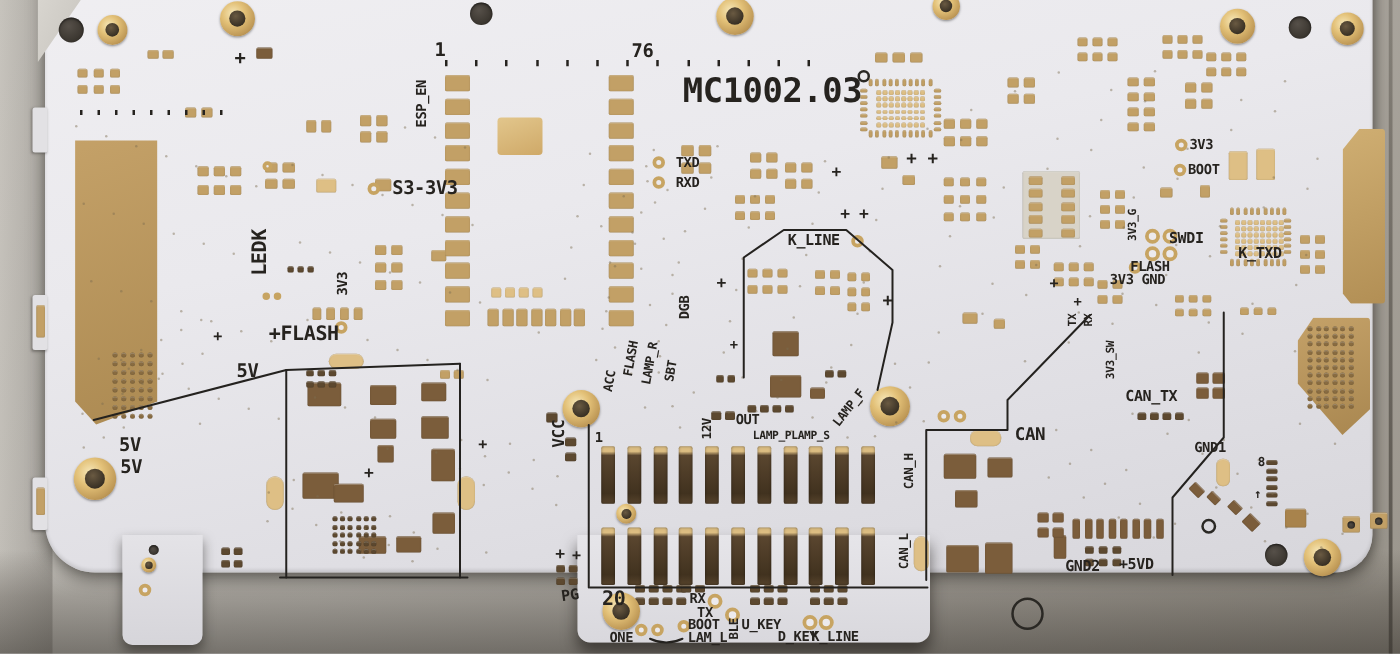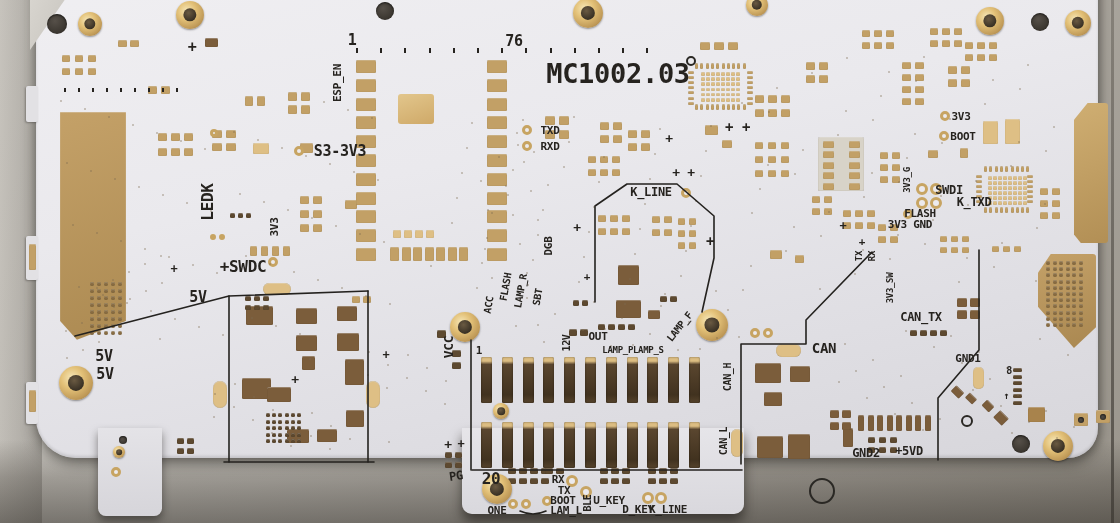--- a/index.html
+++ b/index.html
@@ -1083,21 +1083,21 @@
   <div class="abs" id="text-layer" style="left:0;top:0;width:1120px;height:523px;">
       <span class="silk" style="left: 352px; top: 40px; font-size: 15px; transform: translate(-50%, -50%);">1</span>
       <span class="silk" style="left: 514px; top: 41px; font-size: 15px; transform: translate(-50%, -50%);">76</span>
       <span class="silk" style="left: 337px; top: 83px; font-size: 11px; transform: translate(-50%, -50%) rotate(-90deg);">ESP_EN</span>
       <span class="silk" style="left: 618px; top: 73px; font-size: 27px; transform: translate(-50%, -50%);">MC1002.03</span>
       <span class="silk" style="left: 550px; top: 130px; font-size: 11px; transform: translate(-50%, -50%);">TXD</span>
       <span class="silk" style="left: 550px; top: 146px; font-size: 11px; transform: translate(-50%, -50%);">RXD</span>
       <span class="silk" style="left: 340px; top: 151px; font-size: 15px; transform: translate(-50%, -50%);">S3-3V3</span>
       <span class="silk" style="left: 208px; top: 202px; font-size: 16px; transform: translate(-50%, -50%) rotate(-90deg);">LEDK</span>
       <span class="silk" style="left: 274px; top: 227px; font-size: 11px; transform: translate(-50%, -50%) rotate(-90deg);">3V3</span>
-      <span class="silk" style="left: 243px; top: 267px; font-size: 16px; transform: translate(-50%, -50%);">+SWDC</span>
+      <span class="silk" style="left: 243px; top: 267px; font-size: 16px; transform: translate(-50%, -50%);">+FLASH</span>
       <span class="silk" style="left: 198px; top: 297px; font-size: 15px; transform: translate(-50%, -50%);">5V</span>
       <span class="silk" style="left: 104px; top: 356px; font-size: 15px; transform: translate(-50%, -50%);">5V</span>
       <span class="silk" style="left: 105px; top: 374px; font-size: 15px; transform: translate(-50%, -50%);">5V</span>
       <span class="silk" style="left: 651px; top: 192px; font-size: 12px; transform: translate(-50%, -50%);">K_LINE</span>
       <span class="silk" style="left: 548px; top: 246px; font-size: 11px; transform: translate(-50%, -50%) rotate(-90deg);">DGB</span>
       <span class="silk" style="left: 489px; top: 305px; font-size: 10px; transform: translate(-50%, -50%) rotate(-80deg);">ACC</span>
       <span class="silk" style="left: 506px; top: 287px; font-size: 10px; transform: translate(-50%, -50%) rotate(-80deg);">FLASH</span>
       <span class="silk" style="left: 521px; top: 291px; font-size: 10px; transform: translate(-50%, -50%) rotate(-80deg);">LAMP_R</span>
       <span class="silk" style="left: 538px; top: 297px; font-size: 10px; transform: translate(-50%, -50%) rotate(-80deg);">SBT</span>
       <span class="silk" style="left: 448px; top: 347px; font-size: 13px; transform: translate(-50%, -50%) rotate(-90deg);">VCC</span>
@@ -1110,21 +1110,21 @@
       <span class="silk" style="left: 724px; top: 441px; font-size: 10px; transform: translate(-50%, -50%) rotate(-90deg);">CAN_L</span>
       <span class="silk" style="left: 824px; top: 348px; font-size: 14px; transform: translate(-50%, -50%);">CAN</span>
       <span class="silk" style="left: 921px; top: 317px; font-size: 12px; transform: translate(-50%, -50%);">CAN_TX</span>
       <span class="silk" style="left: 890px; top: 288px; font-size: 9px; transform: translate(-50%, -50%) rotate(-90deg);">3V3_SW</span>
       <span class="silk" style="left: 859px; top: 256px; font-size: 9px; transform: translate(-50%, -50%) rotate(-90deg);">TX</span>
       <span class="silk" style="left: 872px; top: 256px; font-size: 9px; transform: translate(-50%, -50%) rotate(-90deg);">RX</span>
       <span class="silk" style="left: 961px; top: 116px; font-size: 11px; transform: translate(-50%, -50%);">3V3</span>
       <span class="silk" style="left: 963px; top: 136px; font-size: 11px; transform: translate(-50%, -50%);">BOOT</span>
       <span class="silk" style="left: 907px; top: 180px; font-size: 9px; transform: translate(-50%, -50%) rotate(-90deg);">3V3_G</span>
       <span class="silk" style="left: 949px; top: 190px; font-size: 12px; transform: translate(-50%, -50%);">SWDI</span>
-      <span class="silk" style="left: 974px; top: 202px; font-size: 12px; transform: translate(-50%, -50%);">K_TXD</span>
+      <span class="silk" style="left: 1008px; top: 202px; font-size: 12px; transform: translate(-50%, -50%);">K_TXD</span>
       <span class="silk" style="left: 920px; top: 213px; font-size: 11px; transform: translate(-50%, -50%);">FLASH</span>
       <span class="silk" style="left: 910px; top: 224px; font-size: 11px; transform: translate(-50%, -50%);">3V3 GND</span>
       <span class="silk" style="left: 968px; top: 358px; font-size: 11px; transform: translate(-50%, -50%);">GND1</span>
       <span class="silk" style="left: 1009px; top: 371px; font-size: 10px; transform: translate(-50%, -50%);">8</span>
       <span class="silk" style="left: 1006px; top: 396px; font-size: 10px; transform: translate(-50%, -50%);">↑</span>
       <span class="silk" style="left: 866px; top: 453px; font-size: 12px; transform: translate(-50%, -50%);">GND2</span>
       <span class="silk" style="left: 909px; top: 451px; font-size: 12px; transform: translate(-50%, -50%);">+5VD</span>
       <span class="silk" style="left: 456px; top: 476px; font-size: 12px; transform: translate(-50%, -50%) rotate(-8deg);">PG</span>
       <span class="silk" style="left: 491px; top: 479px; font-size: 16px; transform: translate(-50%, -50%);">20</span>
       <span class="silk" style="left: 558px; top: 479px; font-size: 11px; transform: translate(-50%, -50%);">RX</span>

